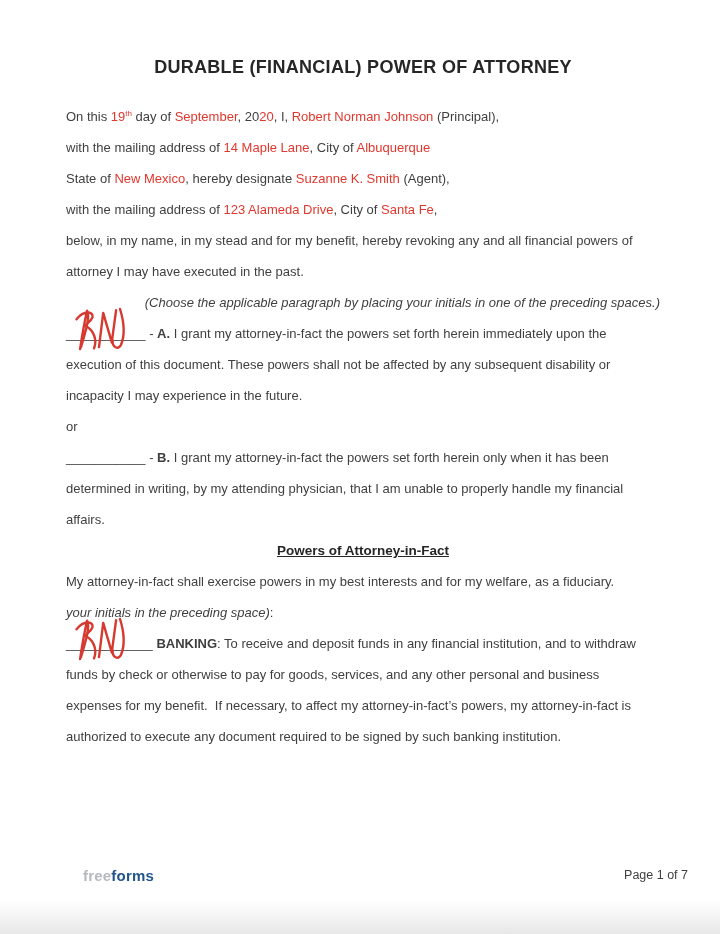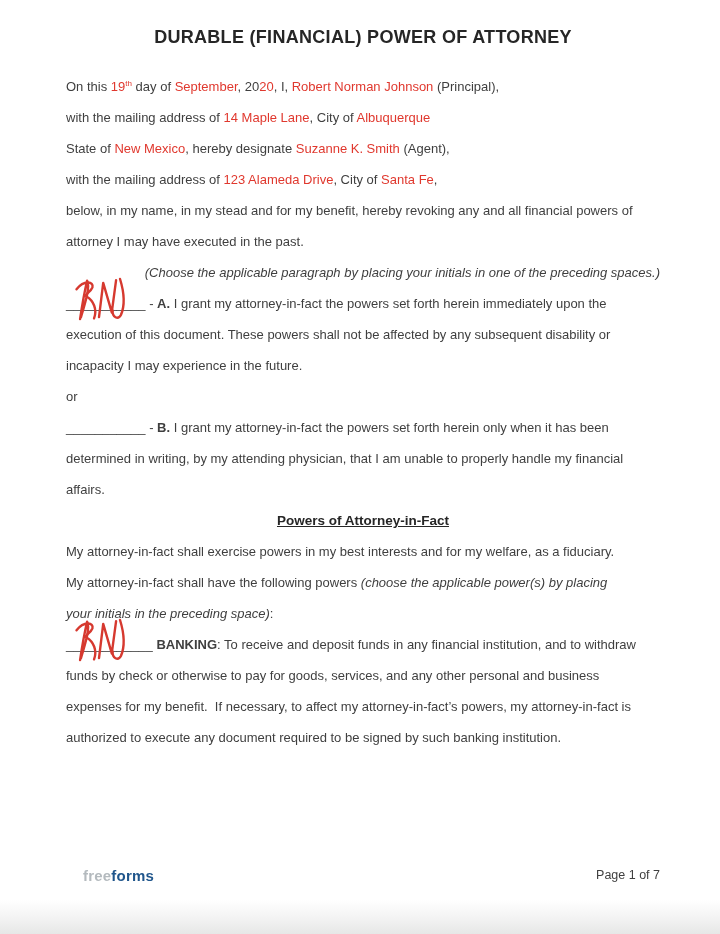--- a/index.html
+++ b/index.html
@@ -15,21 +15,21 @@
   .page {
     position: relative;
     width: 720px;
     height: 934px;
     margin: 0 auto;
     background: linear-gradient(180deg, #ffffff 0px, #ffffff 900px, #f3f3f3 918px, #e6e7e6 934px);
     overflow: hidden;
     font-family: "Liberation Sans", "DejaVu Sans", sans-serif;
     color: var(--text);
   }
-  .content { padding: 25px 60px 0 66px; }
+  .content { padding: 25px 60px 0 66px; margin-top: 30px; }
   h1.doc-title {
     font-size: 18px;
     font-weight: bold;
     color: var(--heading);
     text-align: center;
     letter-spacing: 0.3px;
     margin-bottom: 22px;
     line-height: 24px;
   }
   .line {
@@ -71,21 +71,21 @@
     stroke-linejoin: round;
   }
   .footer {
     position: absolute;
     left: 0; right: 0;
     top: 862px;
     height: 26px;
     display: flex;
     align-items: center;
     justify-content: space-between;
-    padding: 0 60px 0 83px;
+    padding: 0 32px 0 83px;
   }
   .brand {
     font-size: 15px;
     font-weight: bold;
     letter-spacing: 0.2px;
   }
   .brand .free { color: var(--brand-gray); }
   .brand .forms { color: var(--brand-blue); }
   .page-num {
     font-size: 12.5px;
@@ -127,21 +127,20 @@
 
     <div class="line">or</div>
 
     <div class="line"><span>___________ - </span><span class="b">B.</span><span> I grant my attorney-in-fact the powers set forth herein only when it has been</span></div>
     <div class="line">determined in writing, by my attending physician, that I am unable to properly handle my financial</div>
     <div class="line">affairs.</div>
 
     <div class="heading-line"><span class="hu">Powers of Attorney-in-Fact</span></div>
 
     <div class="line">My attorney-in-fact shall exercise powers in my best interests and for my welfare, as a fiduciary.</div>
-    <div class="line"><span>My attorney-in-fact shall have the following powers </span><span class="i">(choose the applicable power(s) by placing</span></div>
     <div class="line"><span class="i">your initials in the preceding space)</span><span>:</span></div>
 
     <div class="line">
       <span class="blank-wrap">
         <span class="blank">____________</span>
         <svg class="scribble" width="62" height="46" viewBox="0 0 62 46" aria-hidden="true">
           <path d="M9 43 C12 28 16 12 18 5 C21 11 15 27 10 41"></path>
           <path d="M7 13 C15 4 25 6 23 12 C21 17 13 19 17 21 C23 25 27 34 23 43"></path>
           <path d="M28 42 L34 8 L41 38 L47 6"></path>
           <path d="M51 5 C54 17 55 31 50 41 C47 46 41 43 42 36"></path>

